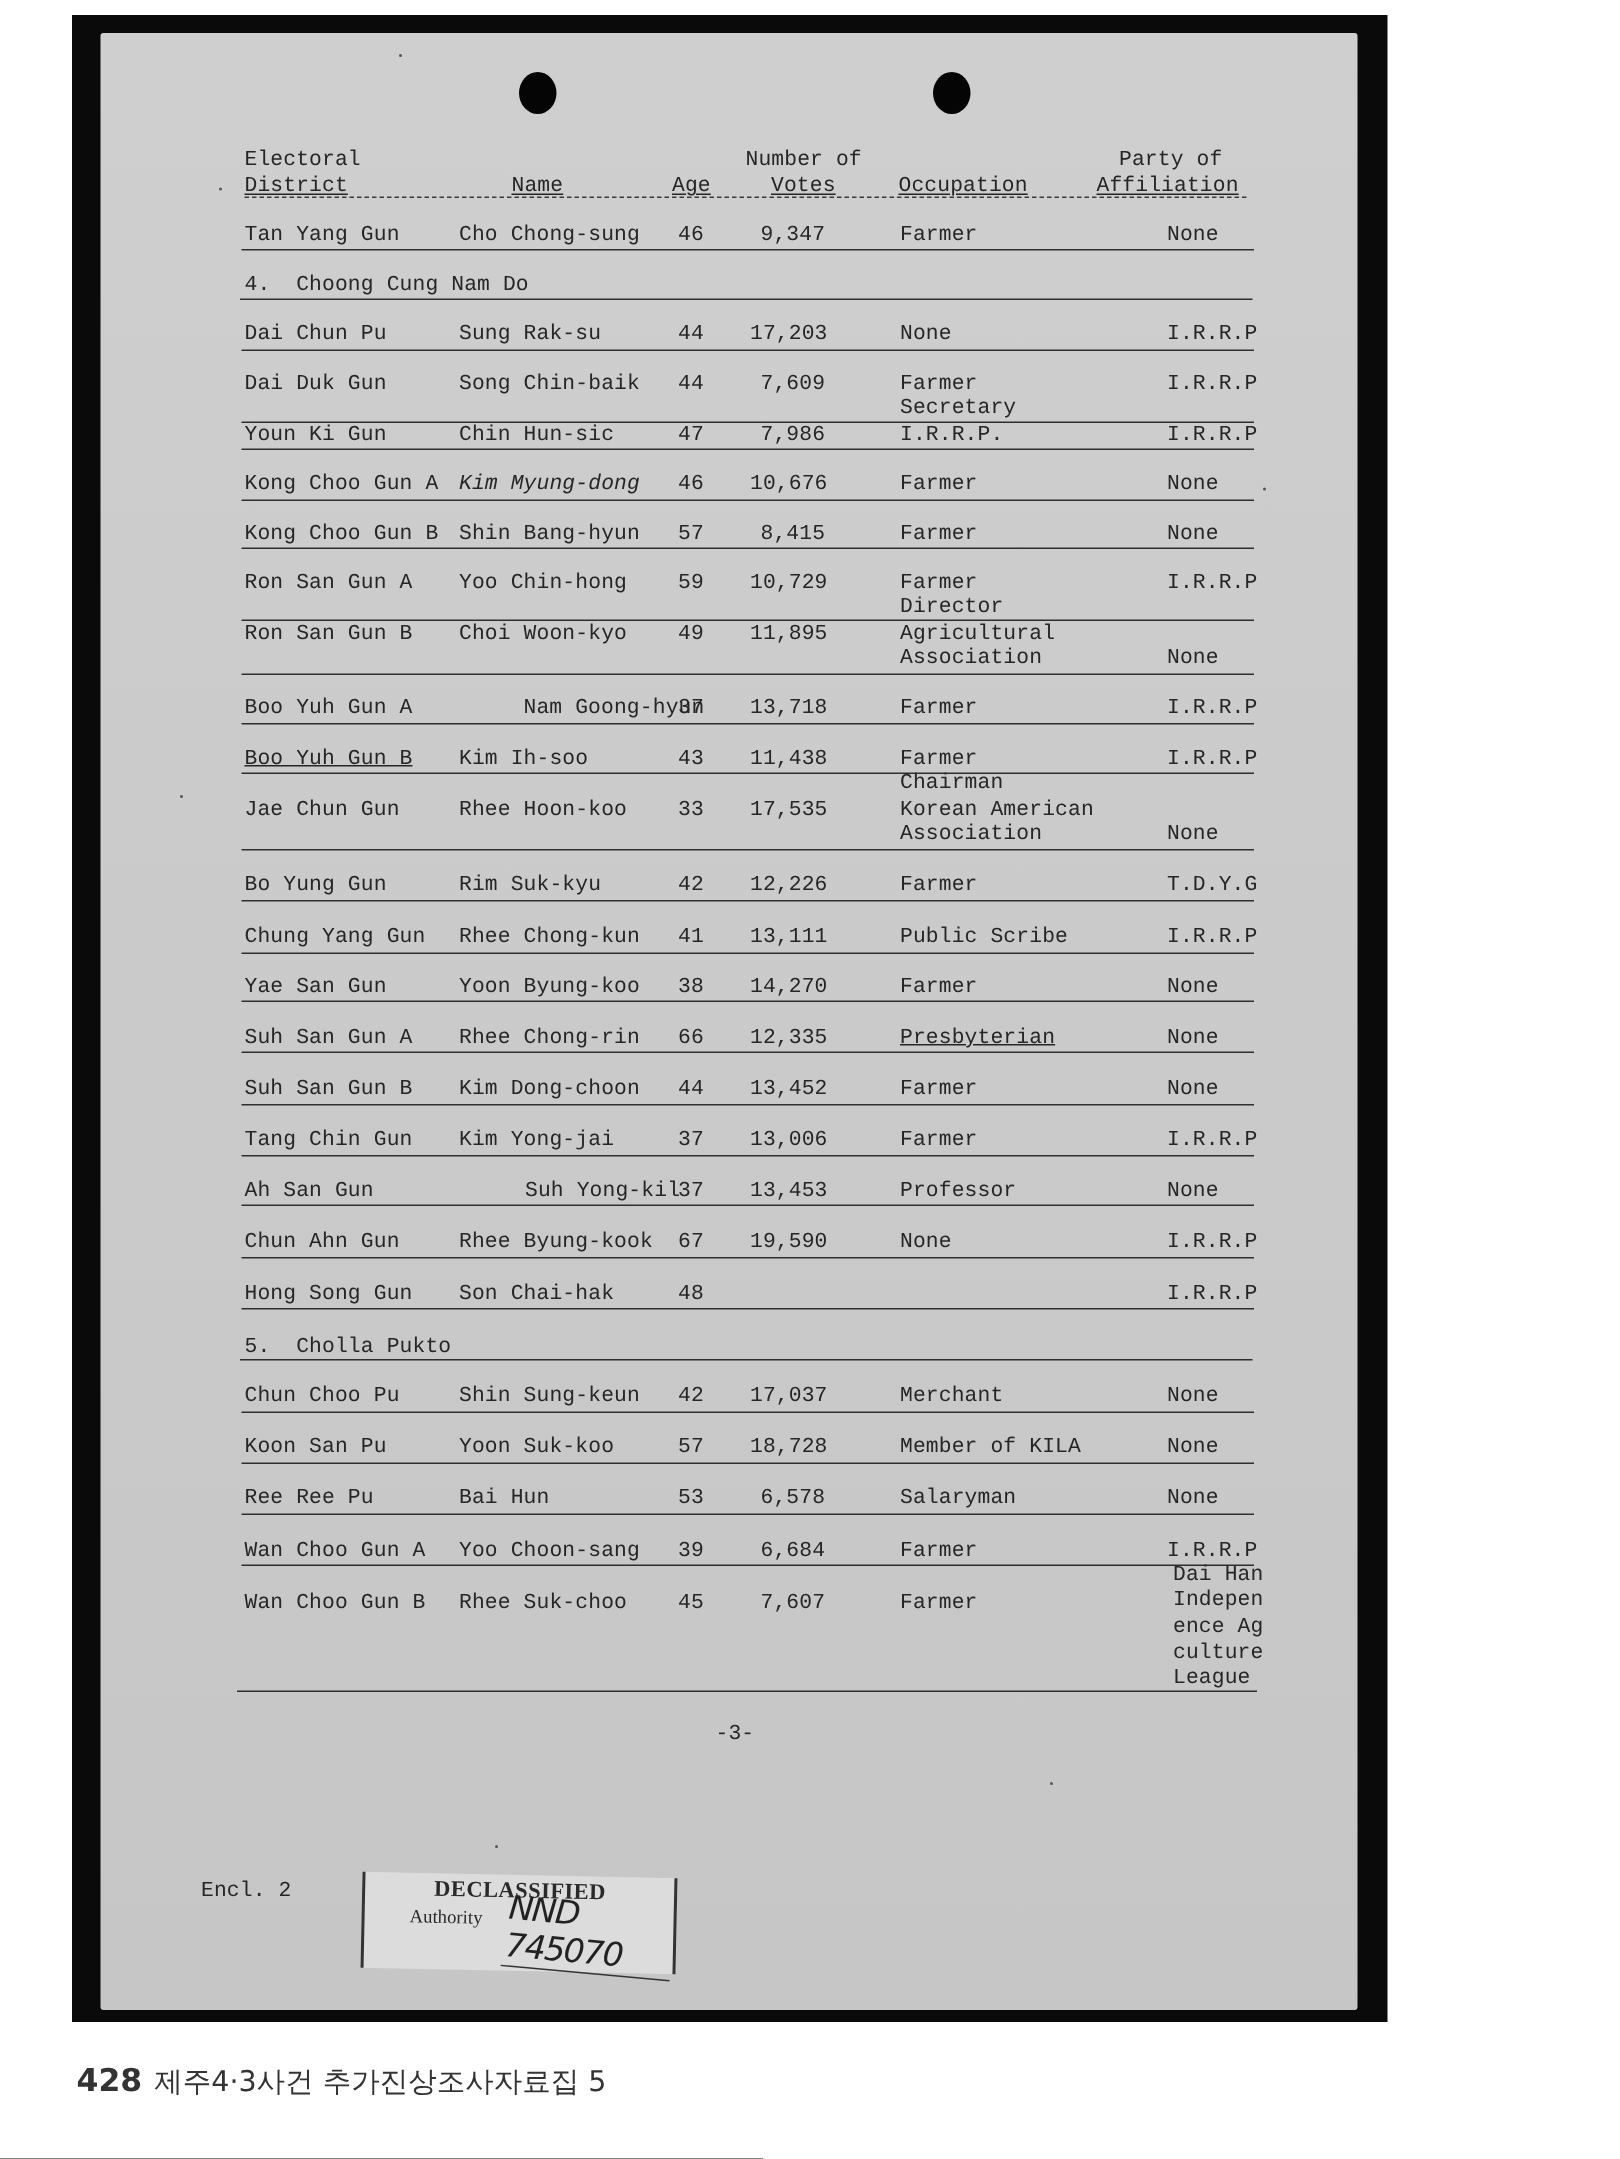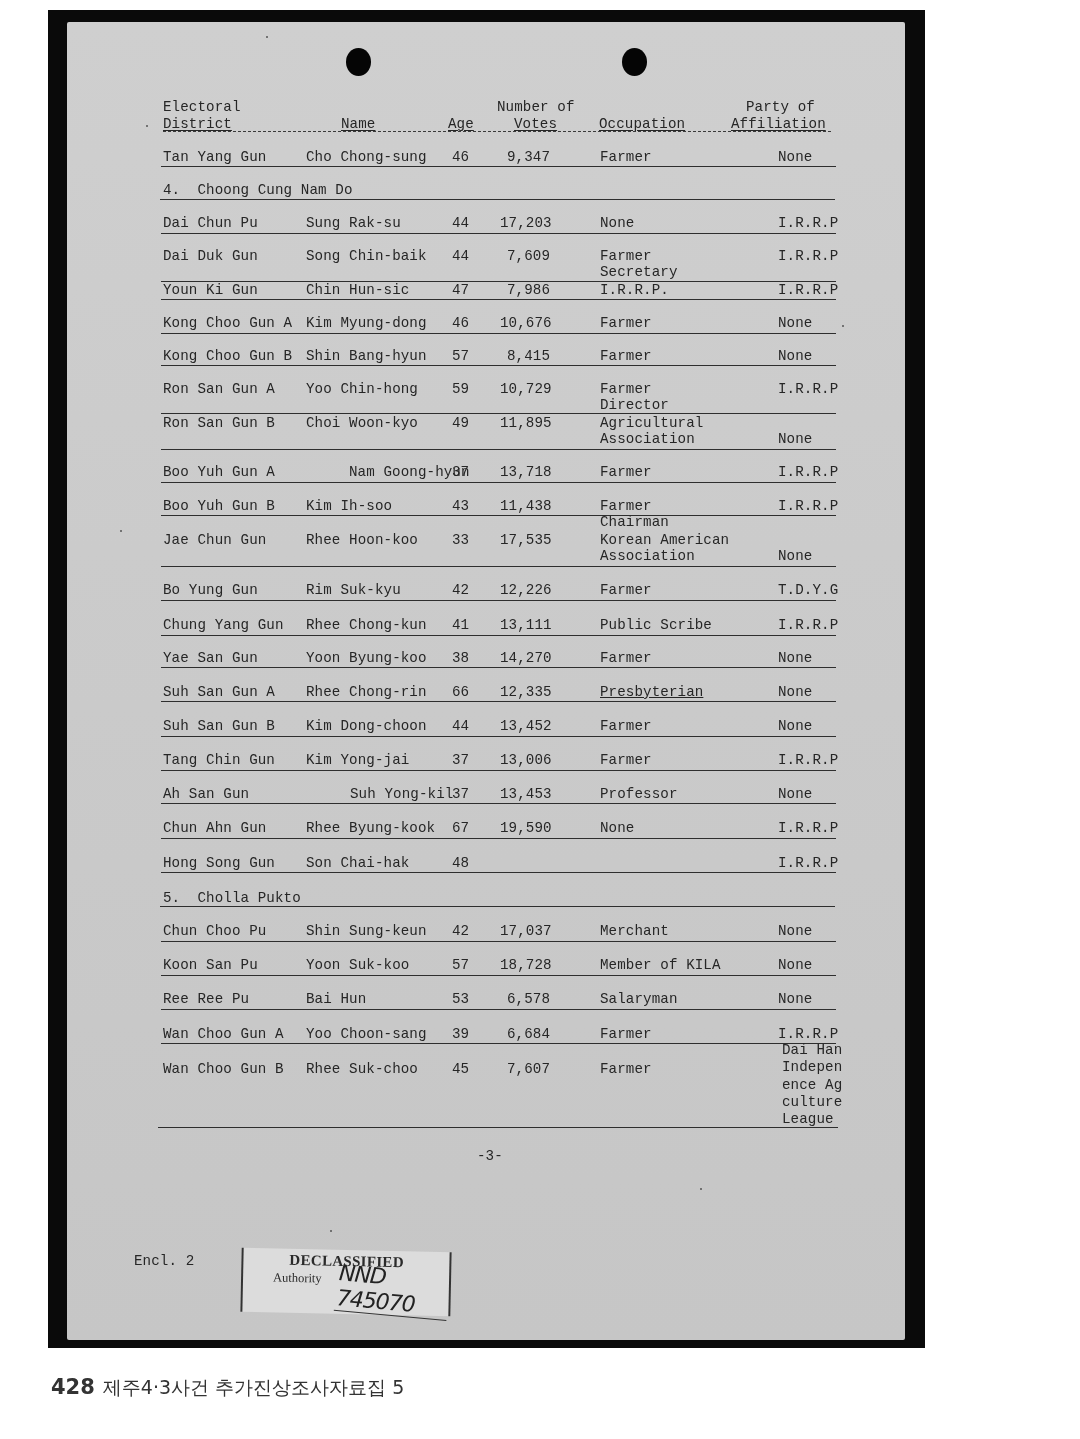--- a/index.html
+++ b/index.html
@@ -114,21 +114,21 @@
       <span class="t " style="left: 163px; top: 282px;">Youn Ki Gun</span>
       <span class="t " style="left: 306px; top: 282px;">Chin Hun-sic</span>
       <span class="t " style="left: 452px; top: 282px;">47</span>
       <span class="t " style="left: 507px; top: 282px;">7,986</span>
       <span class="t " style="left: 600px; top: 282px;">I.R.R.P.</span>
       <span class="t " style="left: 778px; top: 282px;">I.R.R.P</span>
       <div class="rule" style="left: 161px; top: 299px; width: 675px;"></div>
     </div>
     <div>
       <span class="t " style="left: 163px; top: 315px;">Kong Choo Gun A</span>
-      <span class="t " style="left: 306px; top: 315px;">Kim Myung-dong</span>
+      <span class="t " style="left: 306px; top: 315px; font-style: italic;">Kim Myung-dong</span>
       <span class="t " style="left: 452px; top: 315px;">46</span>
       <span class="t " style="left: 500px; top: 315px;">10,676</span>
       <span class="t " style="left: 600px; top: 315px;">Farmer</span>
       <span class="t " style="left: 778px; top: 315px;">None</span>
       <div class="rule" style="left: 161px; top: 333px; width: 675px;"></div>
     </div>
     <div>
       <span class="t " style="left: 163px; top: 348px;">Kong Choo Gun B</span>
       <span class="t " style="left: 306px; top: 348px;">Shin Bang-hyun</span>
       <span class="t " style="left: 452px; top: 348px;">57</span>
@@ -160,21 +160,21 @@
     <div>
       <span class="t " style="left: 163px; top: 464px;">Boo Yuh Gun A</span>
       <span class="t " style="left: 306px; top: 464px; margin-left: 43px;">Nam Goong-hyun</span>
       <span class="t " style="left: 452px; top: 464px;">37</span>
       <span class="t " style="left: 500px; top: 464px;">13,718</span>
       <span class="t " style="left: 600px; top: 464px;">Farmer</span>
       <span class="t " style="left: 778px; top: 464px;">I.R.R.P</span>
       <div class="rule" style="left: 161px; top: 482px; width: 675px;"></div>
     </div>
     <div>
-      <span class="t " style="left: 163px; top: 498px;">Boo Yuh Gun B</span>
+      <span class="t " style="left: 163px; top: 498px; text-decoration: underline;">Boo Yuh Gun B</span>
       <span class="t " style="left: 306px; top: 498px;">Kim Ih-soo</span>
       <span class="t " style="left: 452px; top: 498px;">43</span>
       <span class="t " style="left: 500px; top: 498px;">11,438</span>
       <span class="t " style="left: 600px; top: 498px;">Farmer</span>
       <span class="t " style="left: 600px; top: 514px;">Chairman</span>
       <span class="t " style="left: 778px; top: 498px;">I.R.R.P</span>
       <div class="rule" style="left: 161px; top: 515px; width: 675px;"></div>
     </div>
     <div>
       <span class="t " style="left: 163px; top: 532px;">Jae Chun Gun</span>

